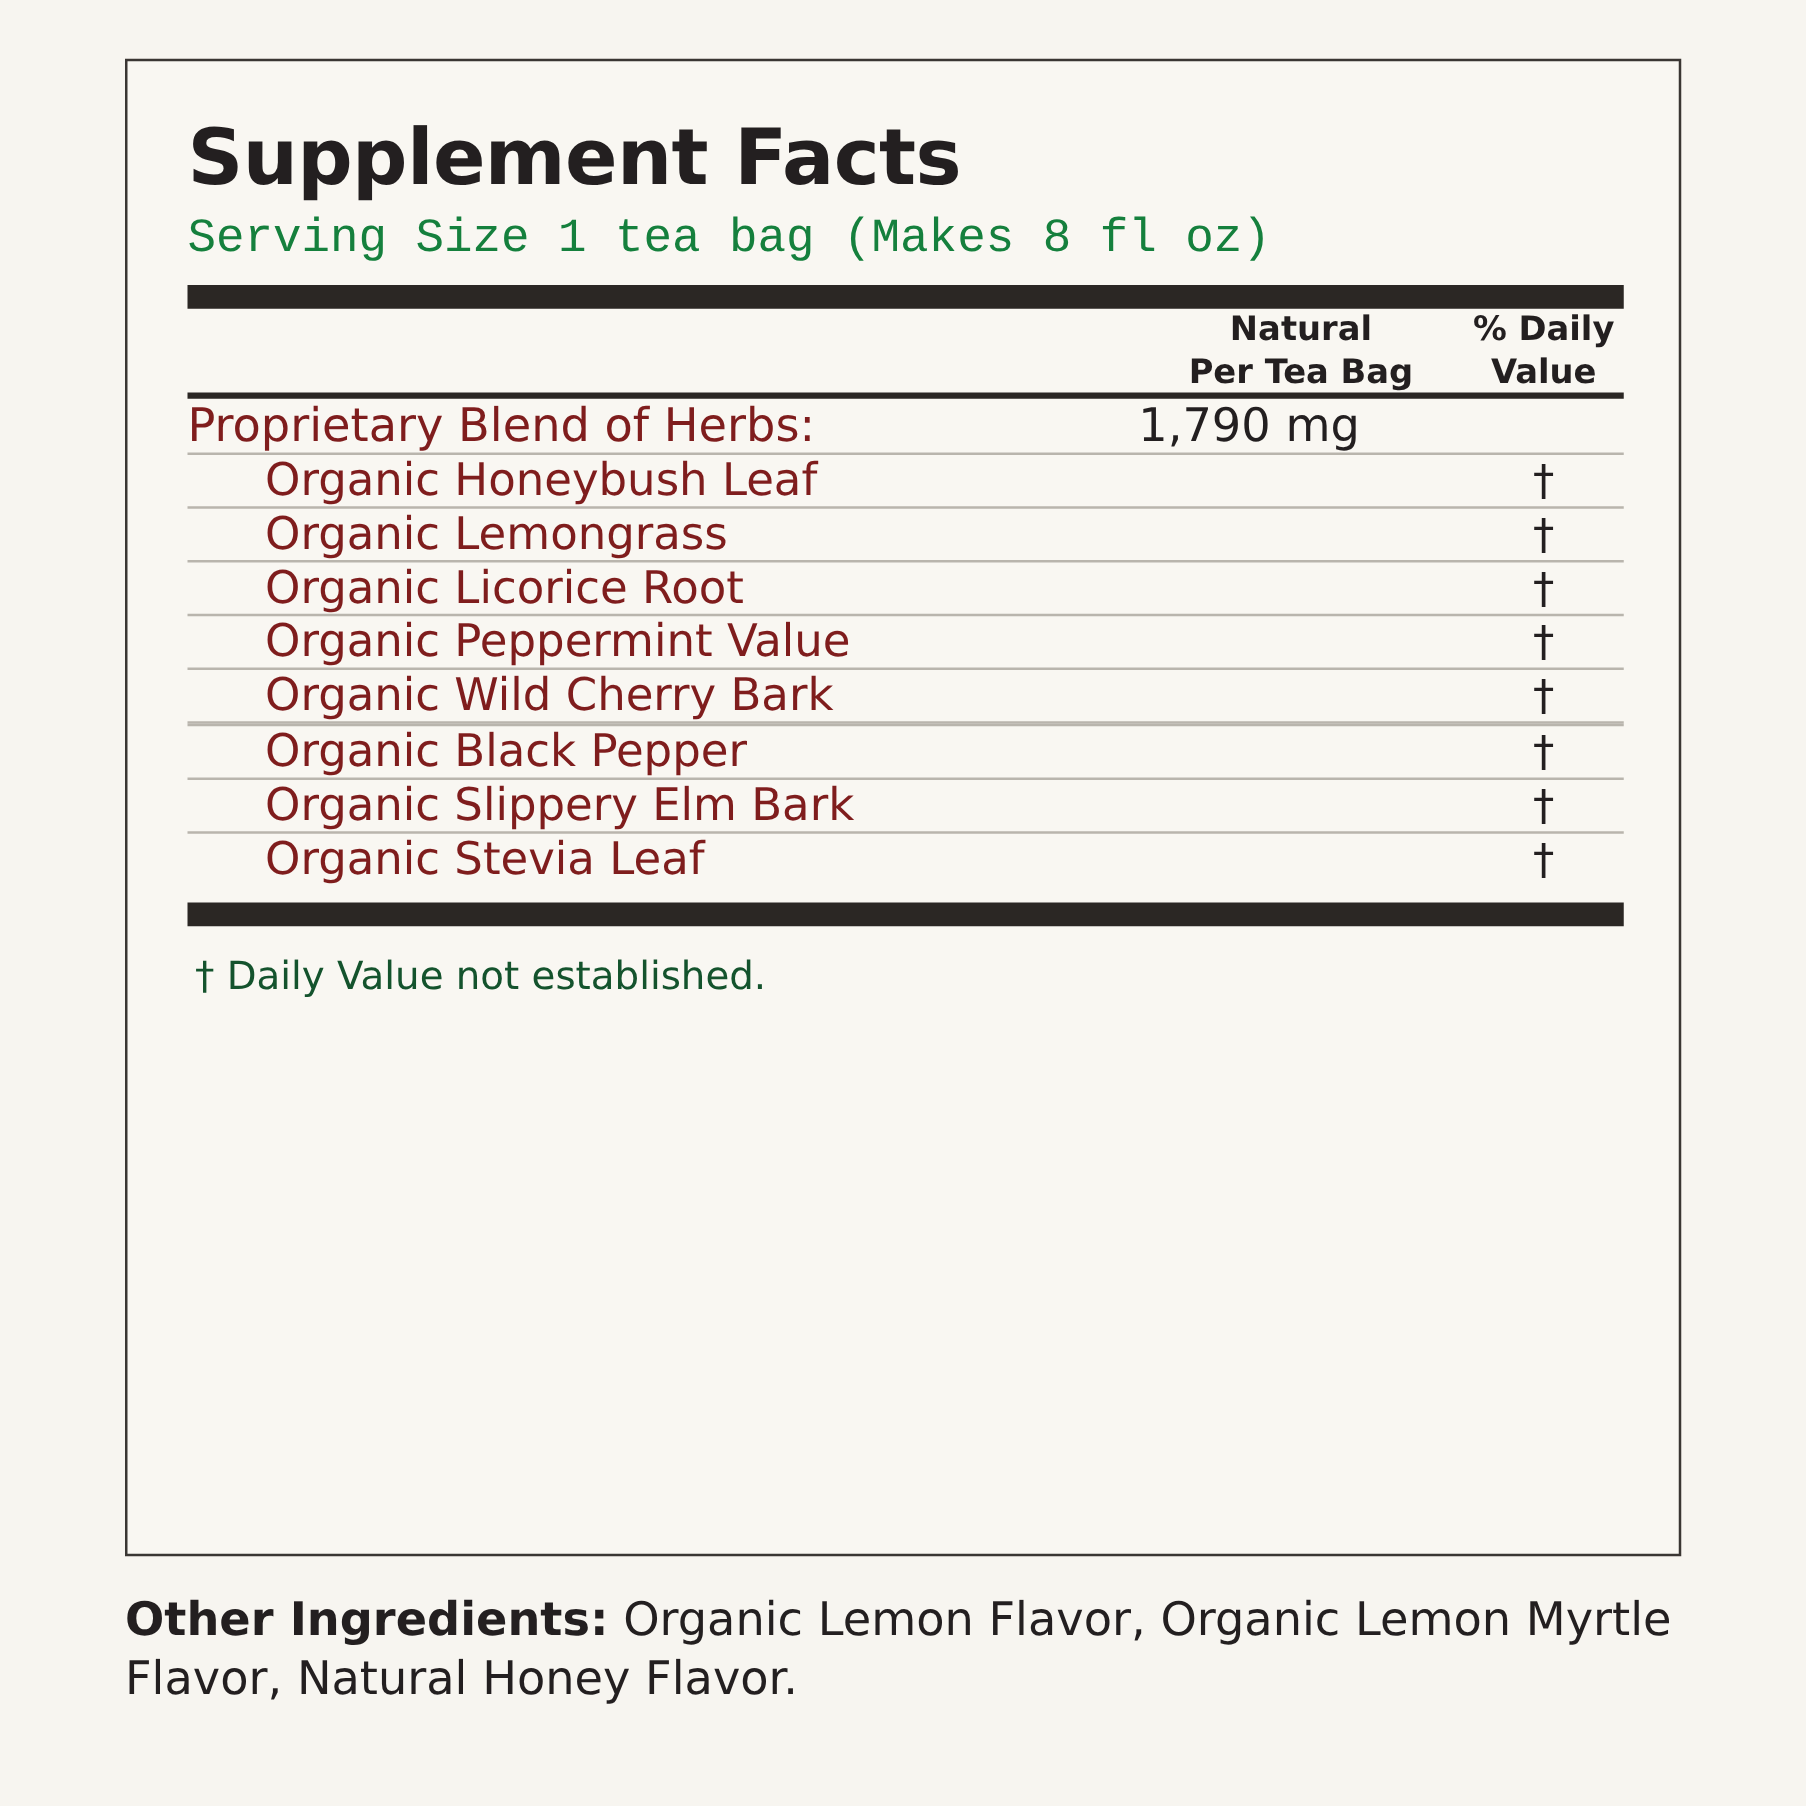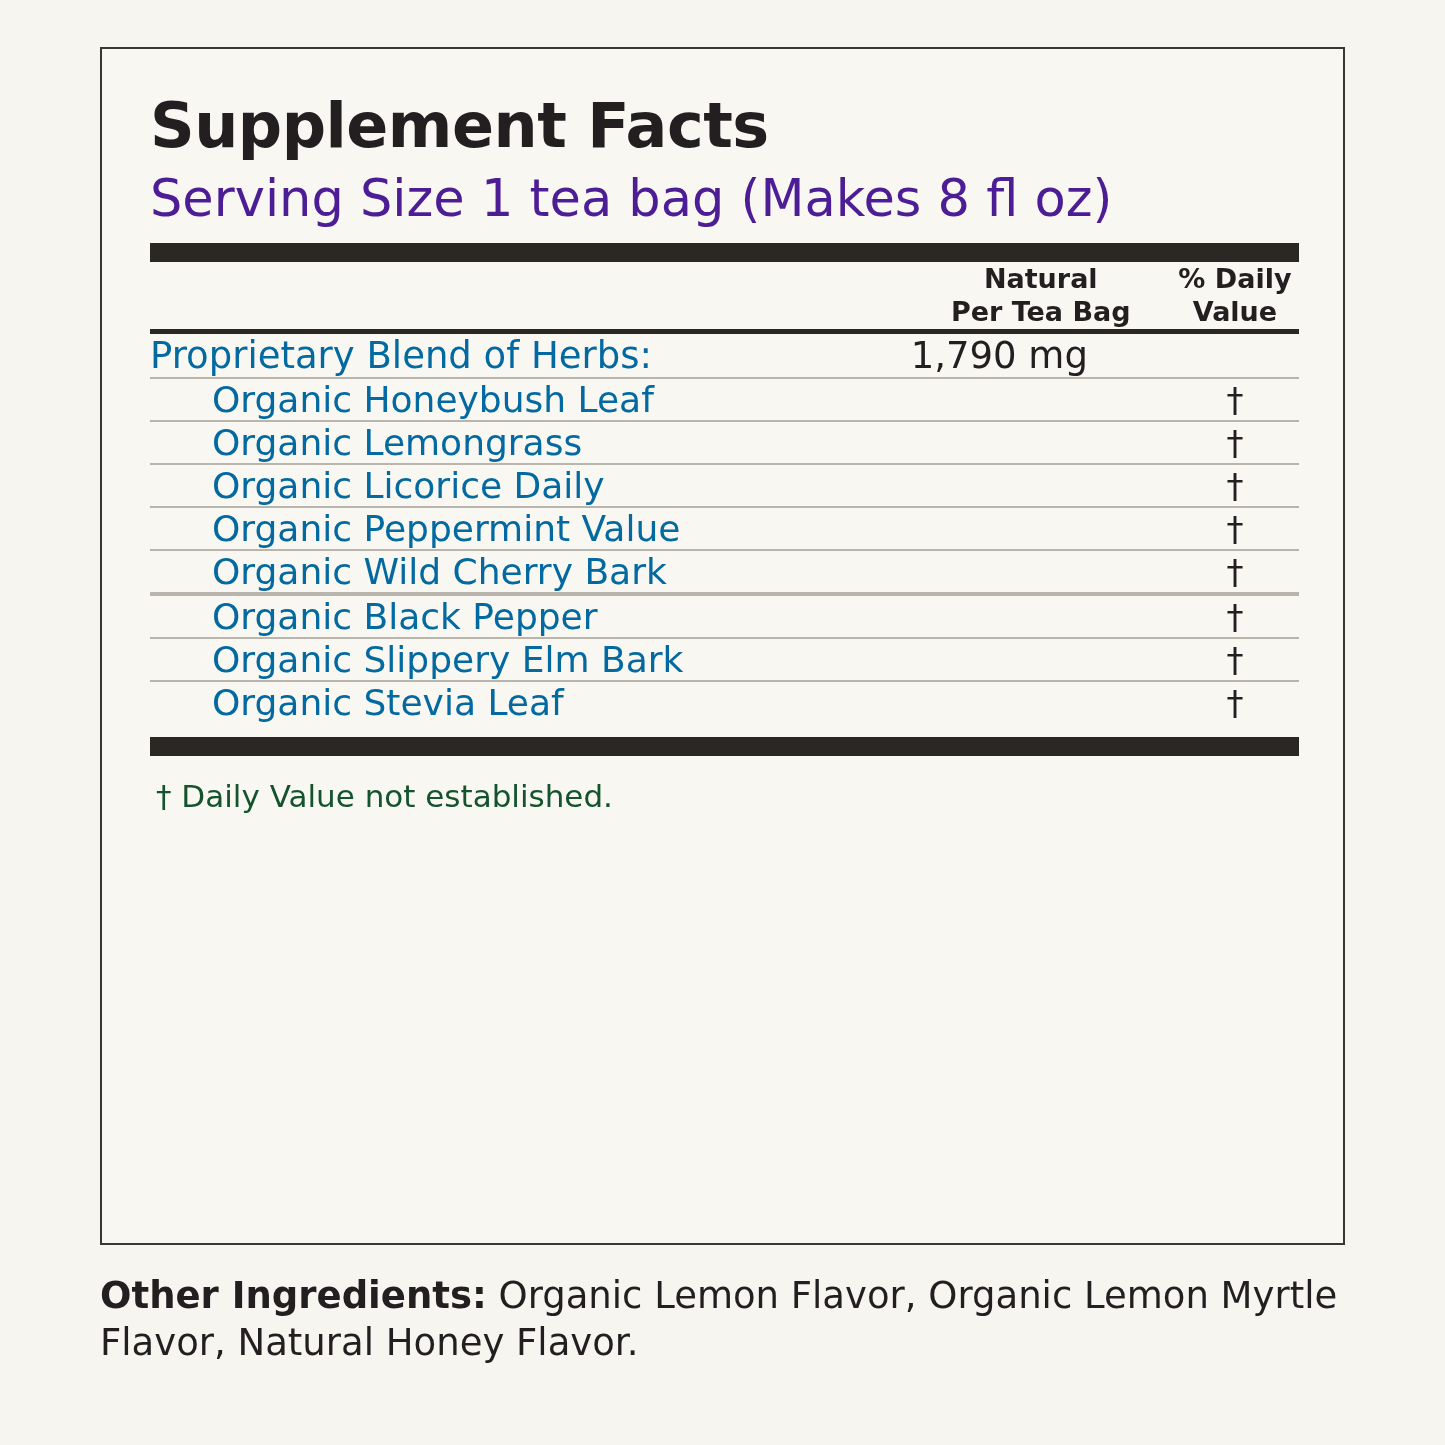--- a/index.html
+++ b/index.html
@@ -33,24 +33,25 @@
   }
   .title {
     font-size: 62px;
     font-weight: bold;
     letter-spacing: -0.5px;
     line-height: 1.05;
     margin: 14px 0 0 0;
     color: #231f20;
   }
   .serving {
-    font-size: 51px;
+    font-size: 38px;
     line-height: 1.15;
     margin-top: 12px;
-    color: #4c1d95;
+    color: #15803d;
+    font-family: Liberation Mono, monospace;
   }
   .rule-thick {
     height: 19px;
     background: #2b2724;
     margin-top: 14px;
   }
   .rule-medium {
     height: 5px;
     background: #2b2724;
     margin: 0;
@@ -72,21 +73,21 @@
     font-size: 27px;
     font-weight: bold;
     text-align: center;
     line-height: 1.25;
     padding: 14px 0 12px 0;
     color: #231f20;
   }
   .row-name {
     font-size: 37px;
     padding: 13px 0 12px 0;
-    color: #0369a1;
+    color: #7f1d1d;
     white-space: nowrap;
   }
   .row-name.indent {
     padding-left: 62px;
     font-size: 36px;
   }
   .row-amt {
     font-size: 37px;
     text-align: left;
     padding: 13px 0 12px 6px;
@@ -186,21 +187,21 @@
           <td class="row-amt"></td>
           <td class="row-dv">†</td>
         </tr>
         <tr class="sep">
             <td colspan="3">
               <div class="sep-line"></div>
             </td>
           </tr>
 
         <tr>
-          <td class="row-name indent">Organic Licorice Daily</td>
+          <td class="row-name indent">Organic Licorice Root</td>
           <td class="row-amt"></td>
           <td class="row-dv">†</td>
         </tr>
         <tr class="sep">
             <td colspan="3">
               <div class="sep-line"></div>
             </td>
           </tr>
 
         <tr>

